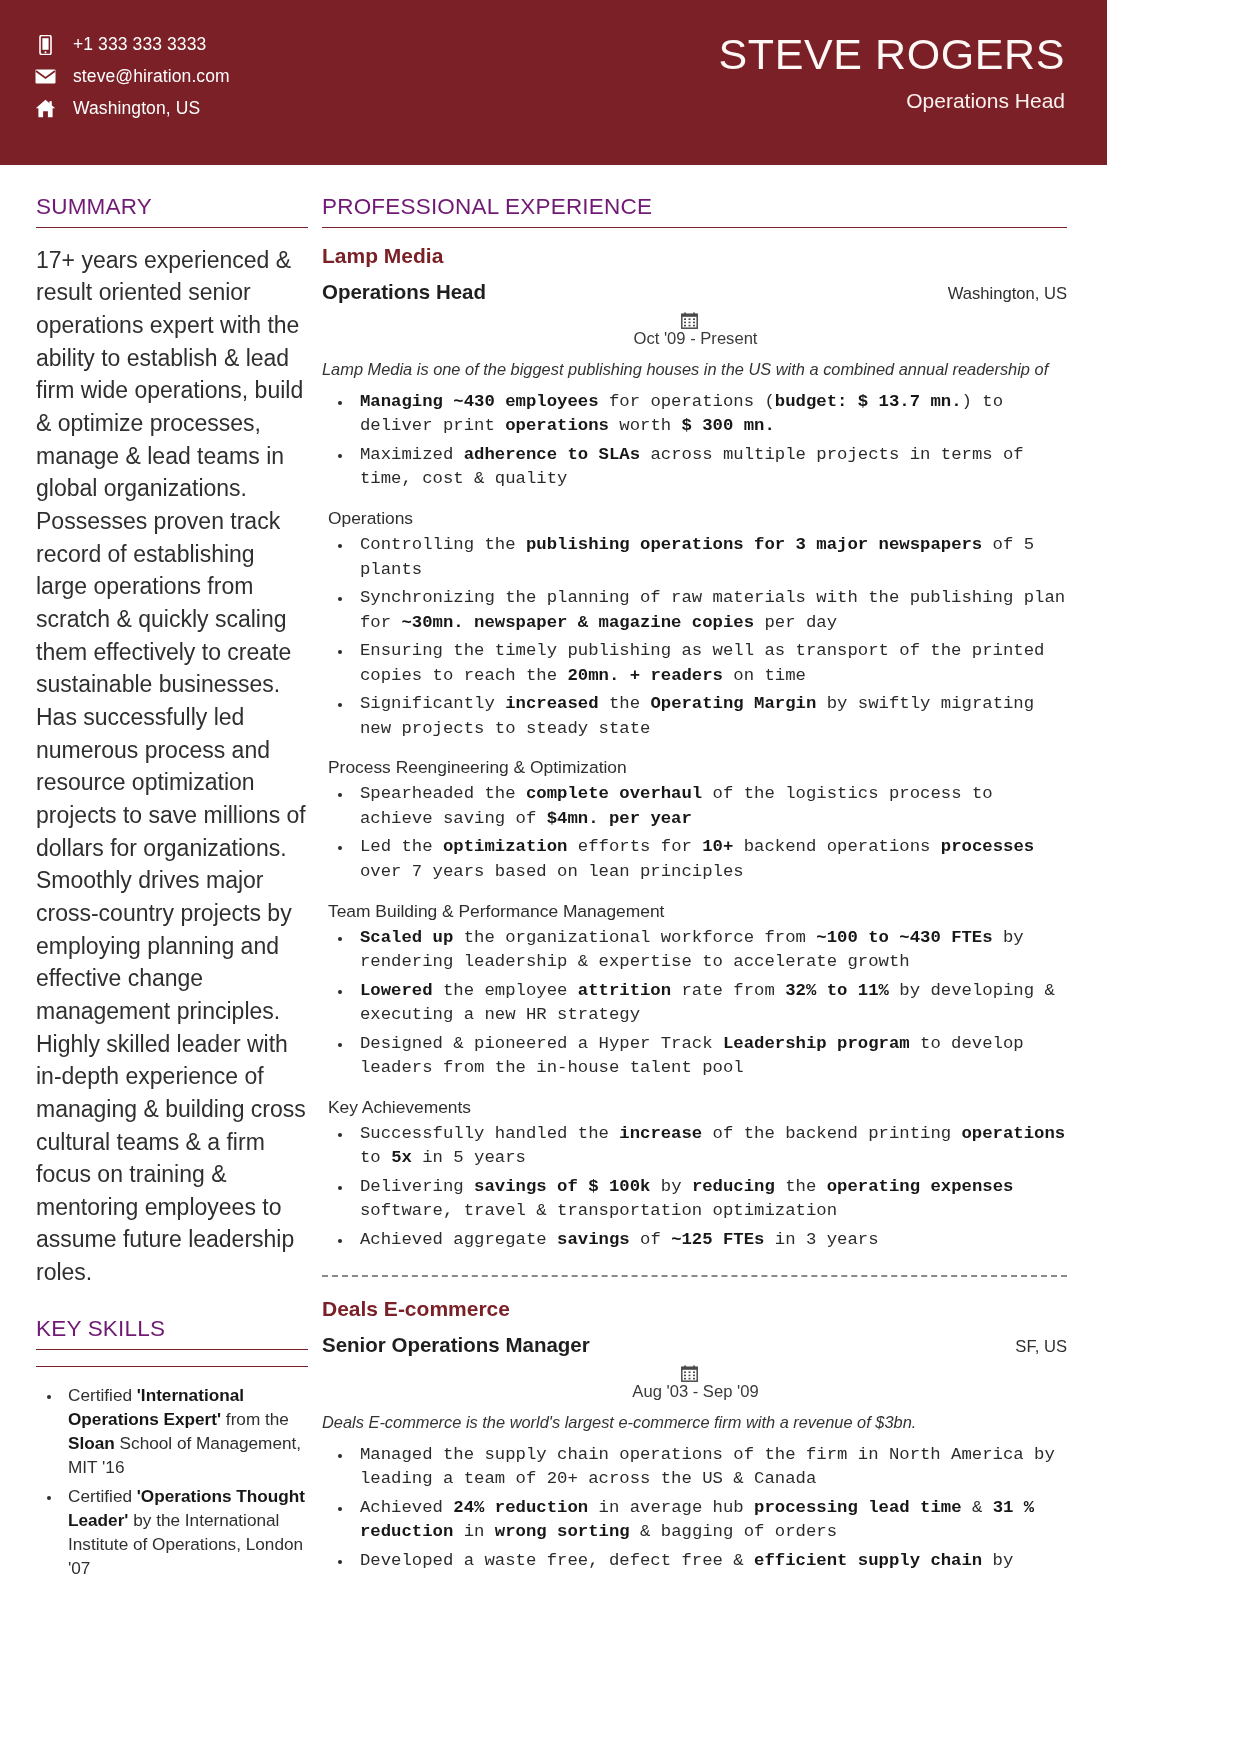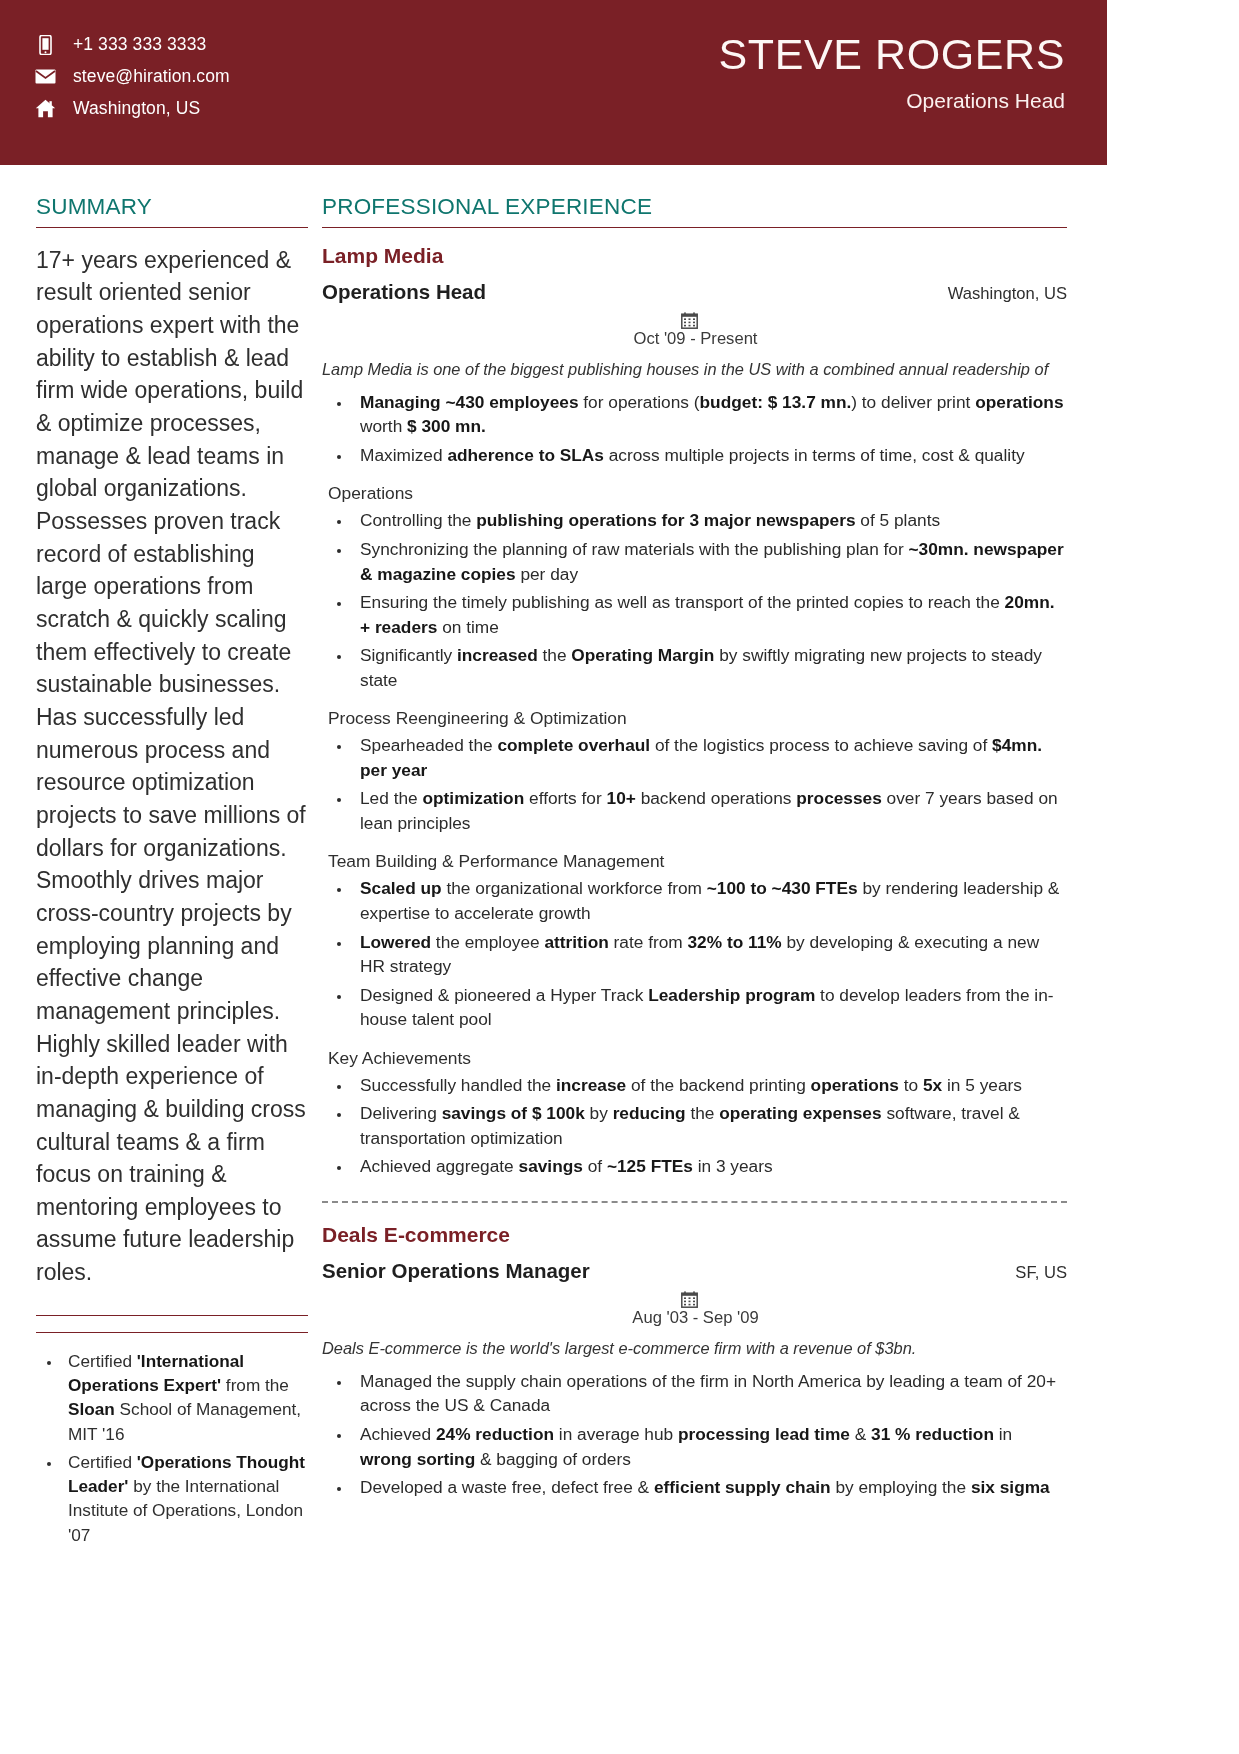--- a/index.html
+++ b/index.html
@@ -93,21 +93,21 @@
   }
   .main {
     flex: 1 1 auto;
     box-sizing: border-box;
     padding: 28px 40px 0 22px;
     min-width: 0;
   }
 
   
   .sec-title {
-    color: #0f766e;
+    color: #701a75;
     font-size: 22.5px;
     font-weight: 400;
     letter-spacing: .2px;
     line-height: 1.28;
     padding-bottom: 5px;
   }
   .sec-rule {
     border: 0;
     border-top: 1.6px solid #7a2026;
     margin: 0 0 16px 0;
@@ -194,20 +194,21 @@
     margin-bottom: 6px;
   }
   .sub-head {
     font-size: 17.4px;
     color: #2f2f2f;
     margin: 16px 0 4px 6px;
   }
   ul.bullets {
     margin: 2px 0 0 0;
     padding-left: 30px;
+    font-family: Liberation Mono, monospace;
   }
   ul.bullets > li {
     font-size: 17.3px;
     line-height: 1.42;
     color: #2b2b2b;
     margin-bottom: 4px;
     padding-left: 8px;
   }
   ul.bullets > li::marker { font-size: 13px; }
   ul.bullets b { font-weight: bold; color: #171717; }
@@ -273,20 +274,21 @@
 
     <div class="sidebar">
 
       <div>
         <div class="sec-title">SUMMARY</div>
         <hr class="sec-rule">
         <div class="summary-text">17+ years experienced &amp; result oriented senior operations expert with the ability to establish &amp; lead firm wide operations, build &amp; optimize processes, manage &amp; lead teams in global organizations. Possesses proven track record of establishing large operations from scratch &amp; quickly scaling them effectively to create sustainable businesses. Has successfully led numerous process and resource optimization projects to save millions of dollars for organizations. Smoothly drives major cross-country projects by employing planning and effective change management principles. Highly skilled leader with in-depth experience of managing &amp; building cross cultural teams &amp; a firm focus on training &amp; mentoring employees to assume future leadership roles.</div>
       </div>
 
       <div>
+        <div class="sec-title">KEY SKILLS</div>
         <hr class="sec-rule">
       </div>
 
       <div>
         <hr class="sec-rule">
         <ul class="side-list">
             <li>Certified <b>'International Operations Expert'</b> from the <b>Sloan</b> School of Management, MIT '16</li>
             <li>Certified <b>'Operations Thought Leader'</b> by the International Institute of Operations, London '07</li>
           </ul>
       </div>

